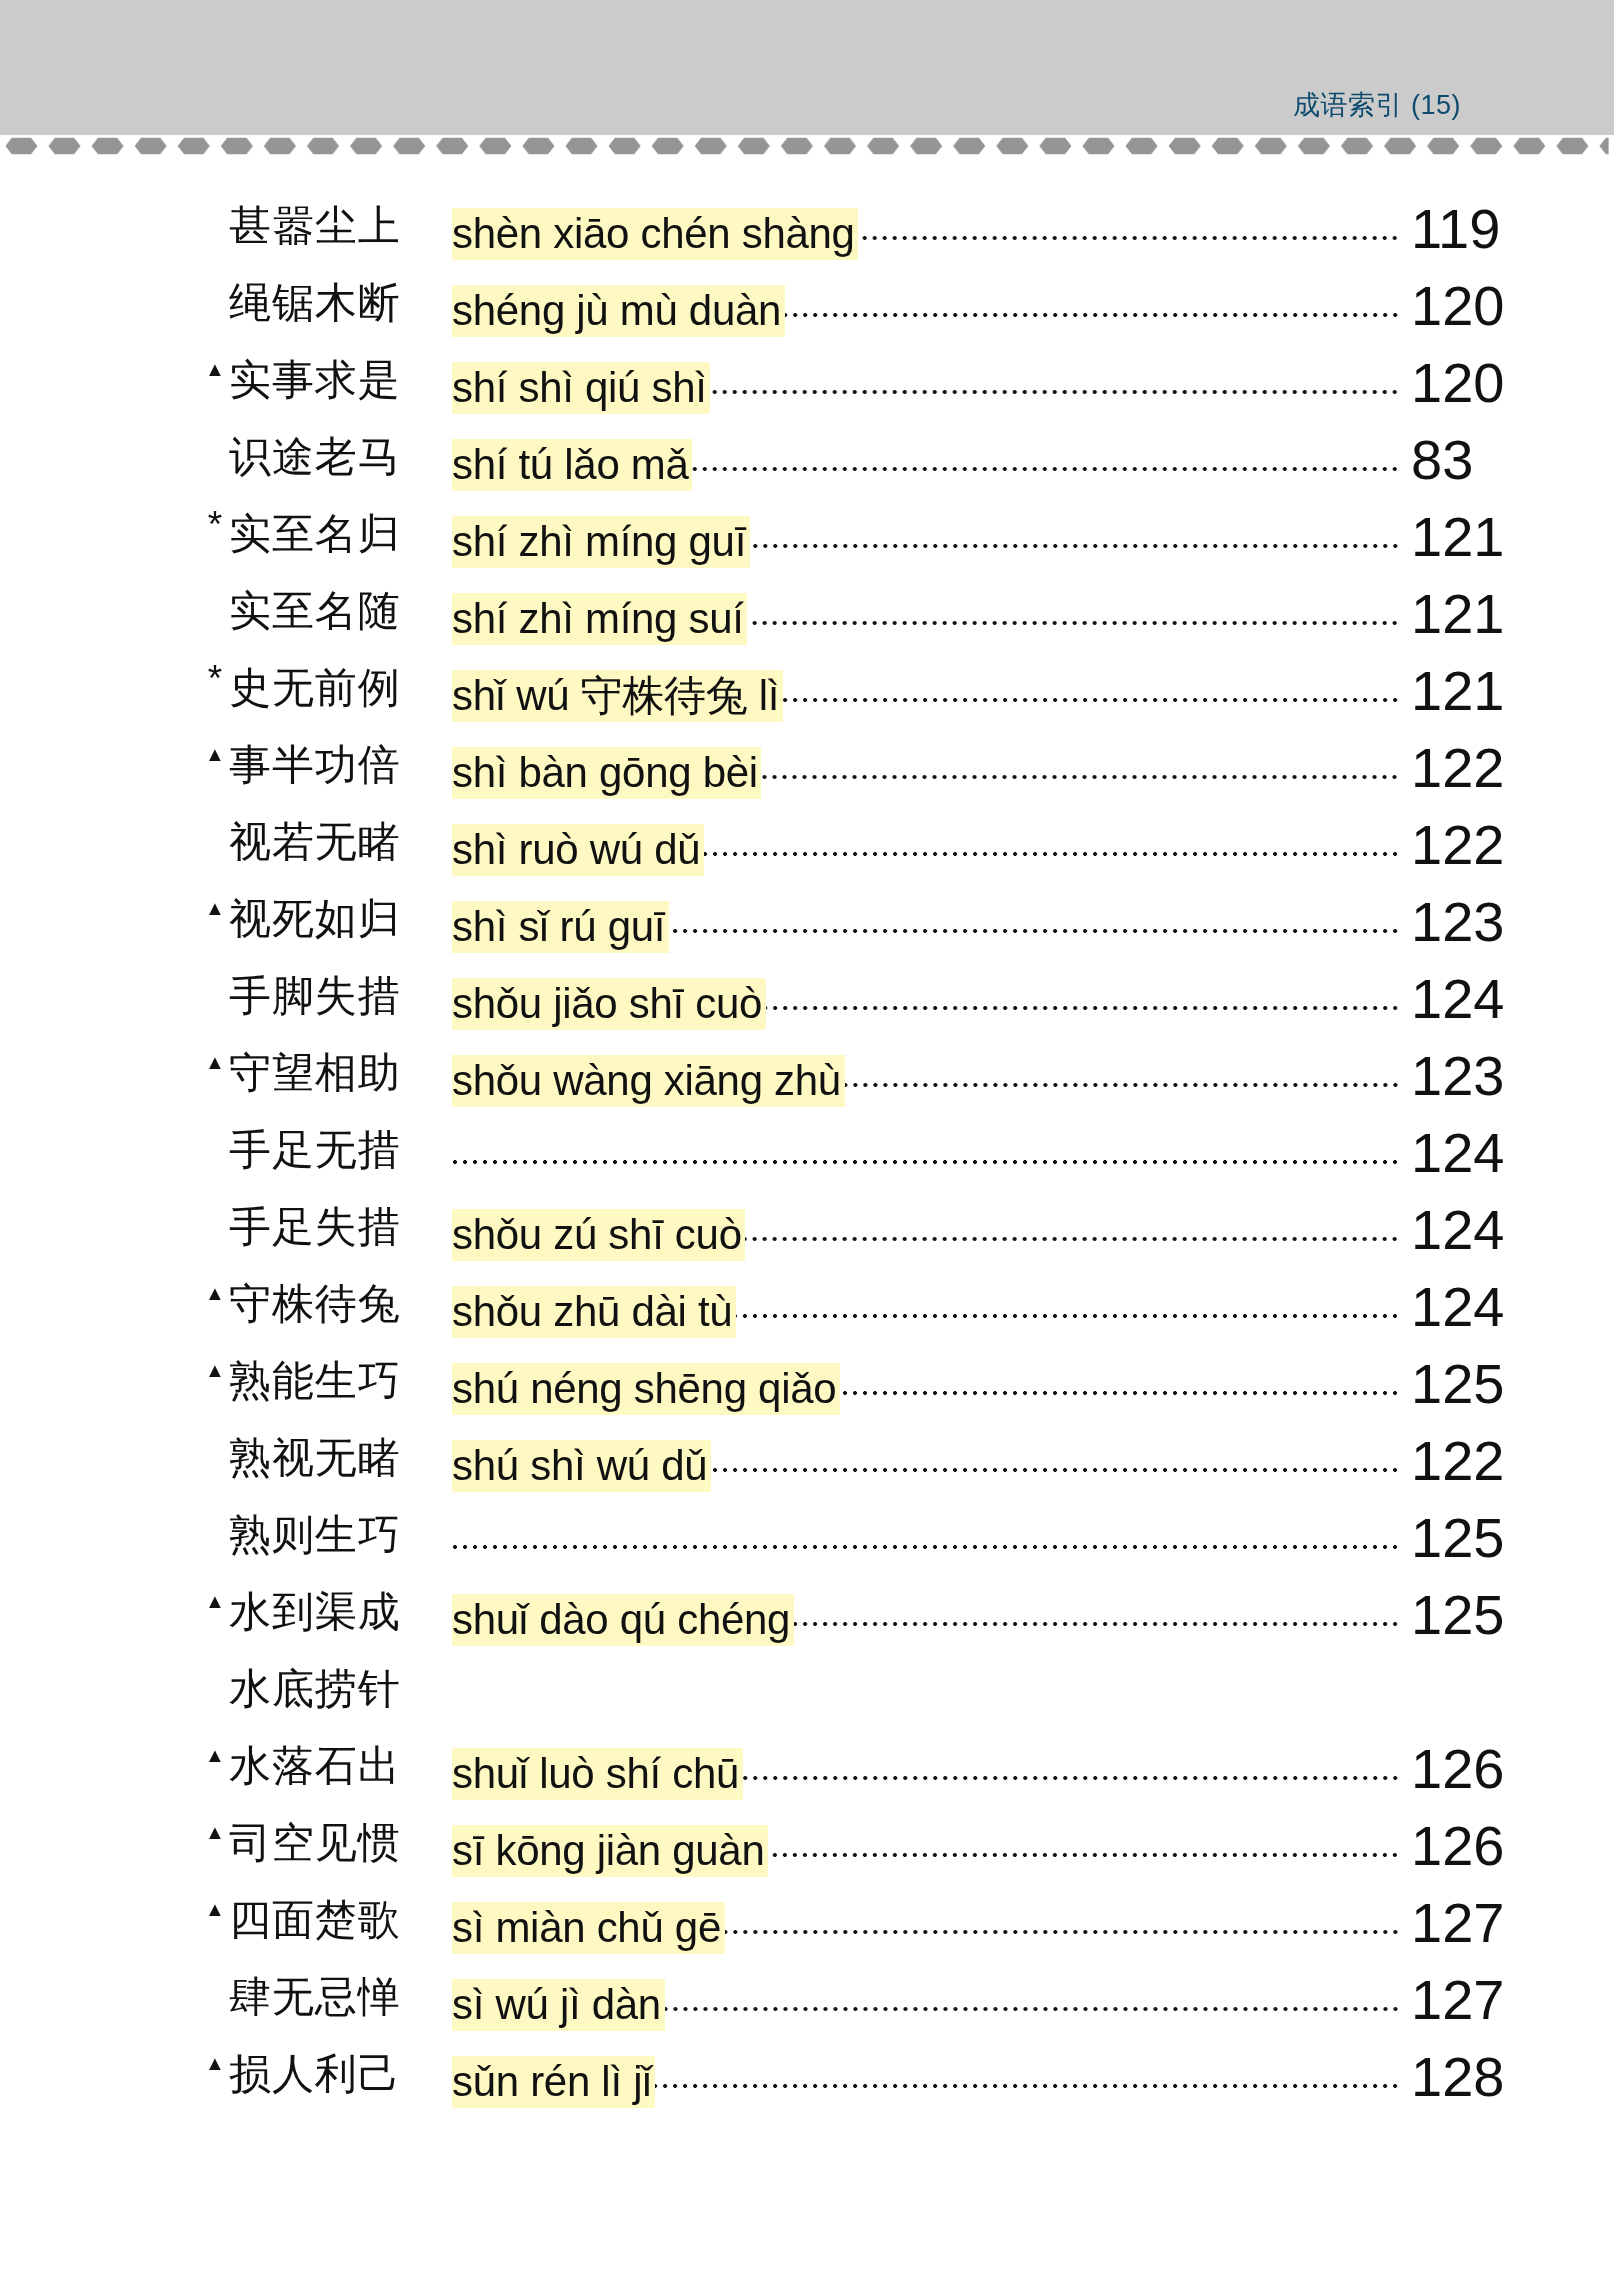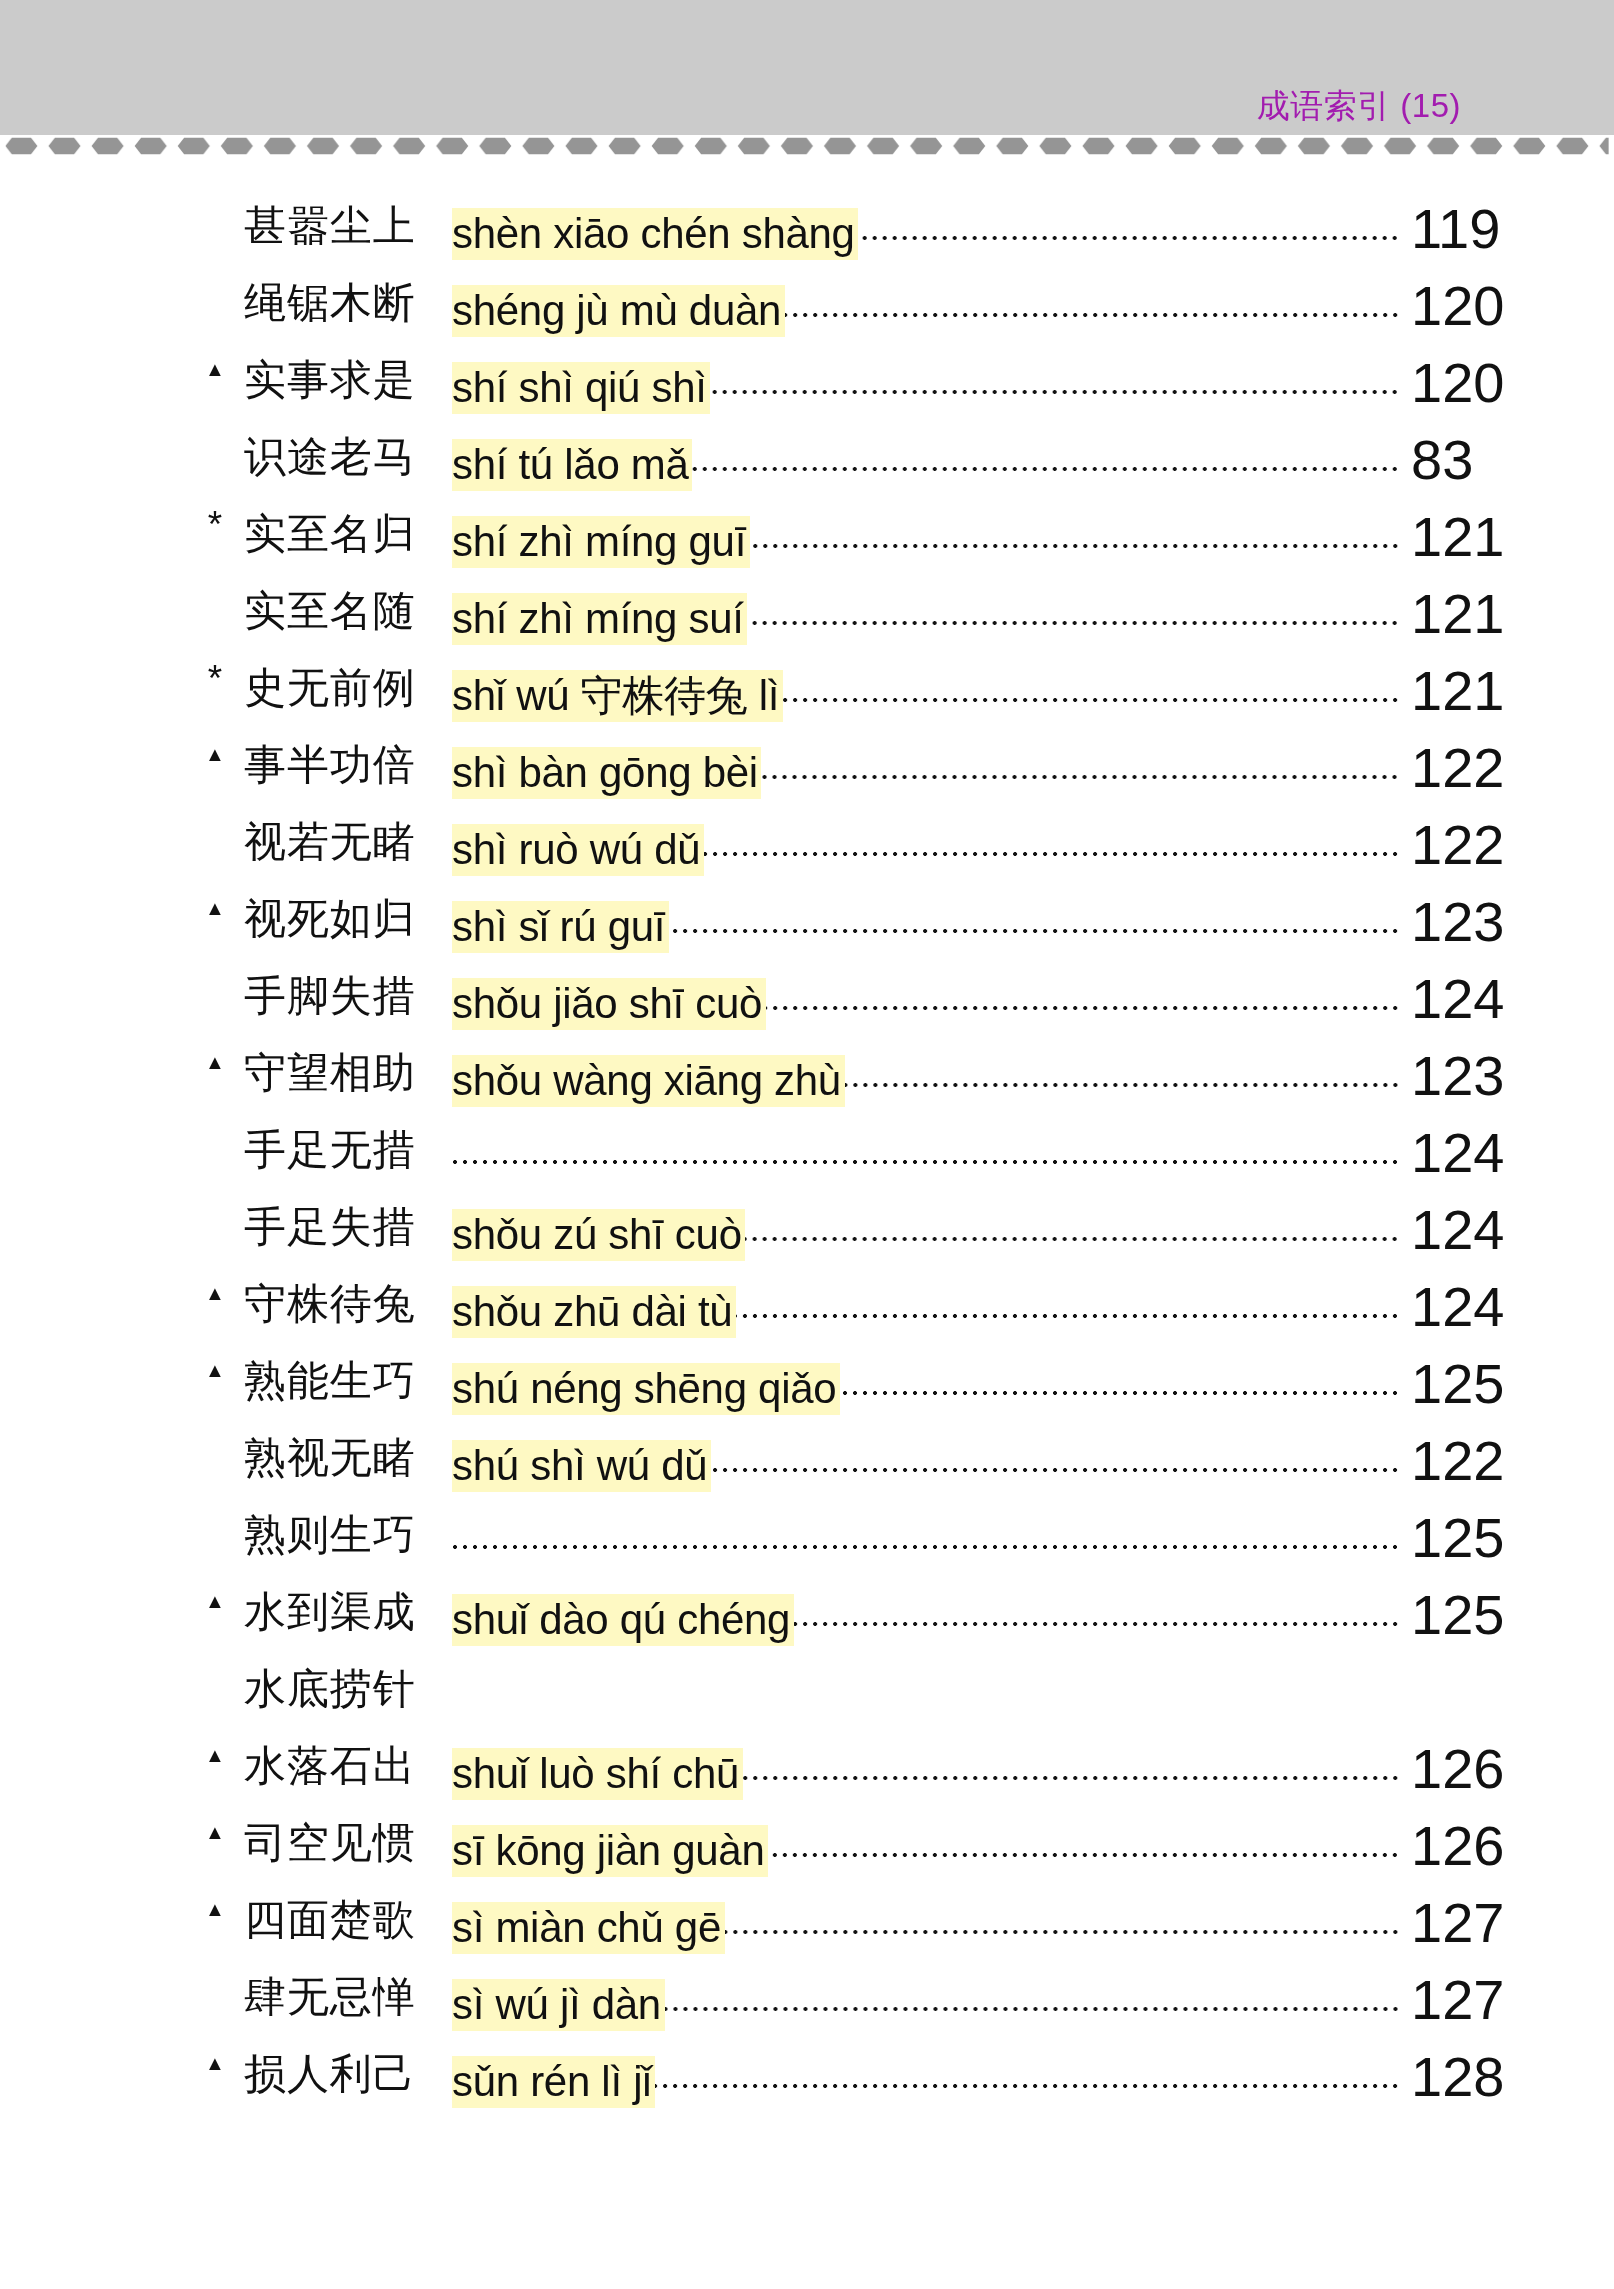--- a/index.html
+++ b/index.html
@@ -19,23 +19,23 @@
       position: absolute;
       left: 0; top: 0;
       width: 1614px;
       height: 135px;
       background: #cbcbcb;
     }
     .header-title {
       position: absolute;
       right: 153px;
       top: 87px;
-      font-size: 33px;
+      font-size: 27px;
       line-height: 37px;
-      color: #a21caf;
+      color: #0c4a6e;
       white-space: nowrap;
       letter-spacing: 0.5px;
     }
     .deco-strip {
       position: absolute;
       left: 0;
       top: 135px;
       width: 1614px;
       height: 22px;
       background: #ffffff;
@@ -73,21 +73,21 @@
       font-size: 20px;
       line-height: 24px;
     }
     .marker.asterisk {
       top: 11px;
       font-size: 37px;
       line-height: 31px;
     }
     .idiom {
       position: absolute;
-      left: 244px;
+      left: 229px;
       top: 7.4px;
       width: 185px;
       font-family: "DejaVu Sans", sans-serif;
       font-size: 42px;
       line-height: 57px;
       letter-spacing: 0.9px;
       white-space: nowrap;
       color: #111;
     }
     .leader-row {

